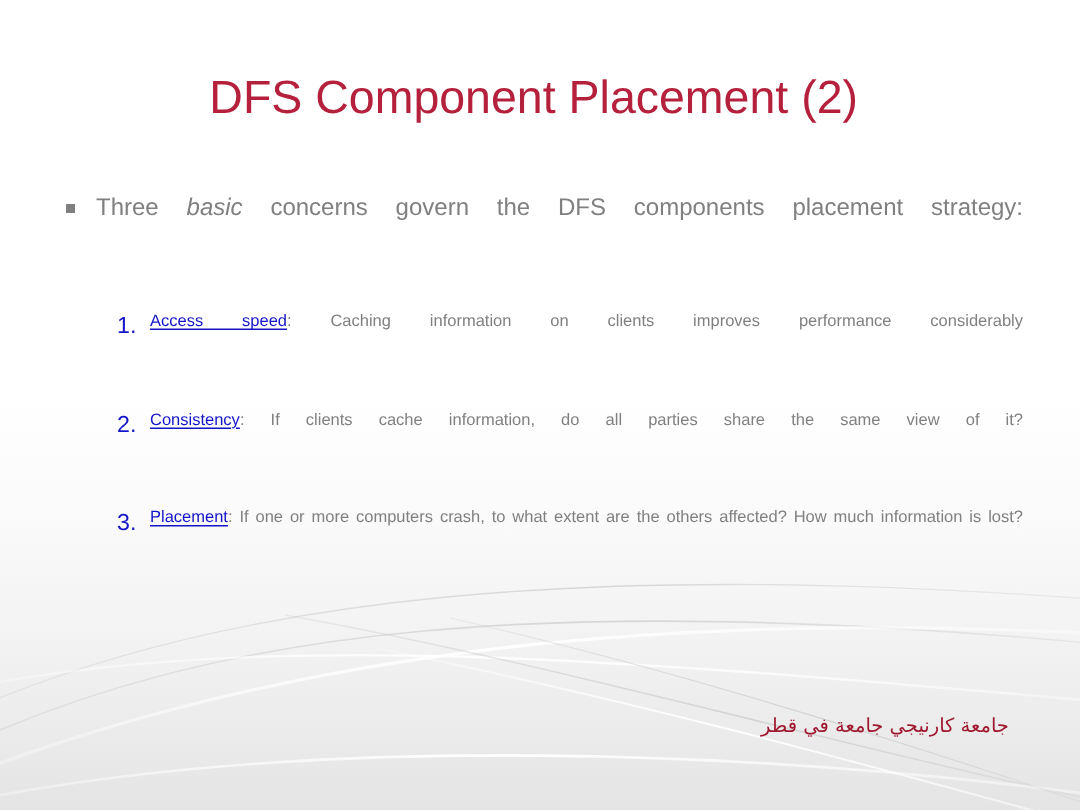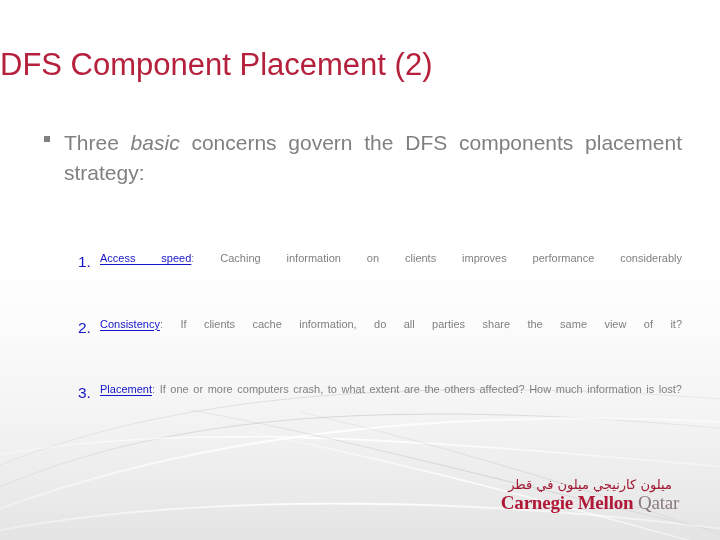--- a/index.html
+++ b/index.html
@@ -37,21 +37,21 @@
     height: 540px;
     pointer-events: none;
   }
 
   
   #title-block {
     position: absolute;
     left: 0;
     top: 48px;
     width: 572px;
-    text-align: left;
+    text-align: right;
   }
   #slide-title {
     font-family: "Liberation Sans", sans-serif;
     font-size: 31px;
     font-weight: 400;
     letter-spacing: 0px;
     color: #b5203c;
     line-height: 1.1;
     white-space: nowrap;
   }
@@ -73,21 +73,21 @@
     position: absolute;
     left: 6px;
     top: 8px;
     width: 6px;
     height: 6px;
     background: #808080;
     display: block;
   }
   .bullet-text {
     display: block;
-    font-size: 21px;
+    font-size: 16px;
     line-height: 1.42;
     color: #808080;
     text-align: justify;
     text-justify: inter-word;
   }
   .bullet-text .it { font-style: italic; }
   
   .bullet-text::after {
     content: "";
     display: inline-block;
@@ -227,17 +227,16 @@
 
       <li class="num-item">
         <span class="num">3.</span>
         <span class="num-body"><a class="keyword" href="#">Placement</a><span>:</span><span> If one or more computers crash, to what extent are the others affected? How much information is lost?</span></span>
       </li>
 
     </ol>
   </div>
 
   <div id="logo">
-    <div id="logo-arabic">ميلون كارنيجي ميلون في قطر</div>
-    <div id="logo-latin"><span id="logo-cm">Carnegie Mellon</span><span id="logo-qatar"> Qatar</span></div>
+    <div id="logo-arabic">جامعة كارنيجي جامعة في قطر</div>
   </div>
 
 </div>
 
 </body></html>

